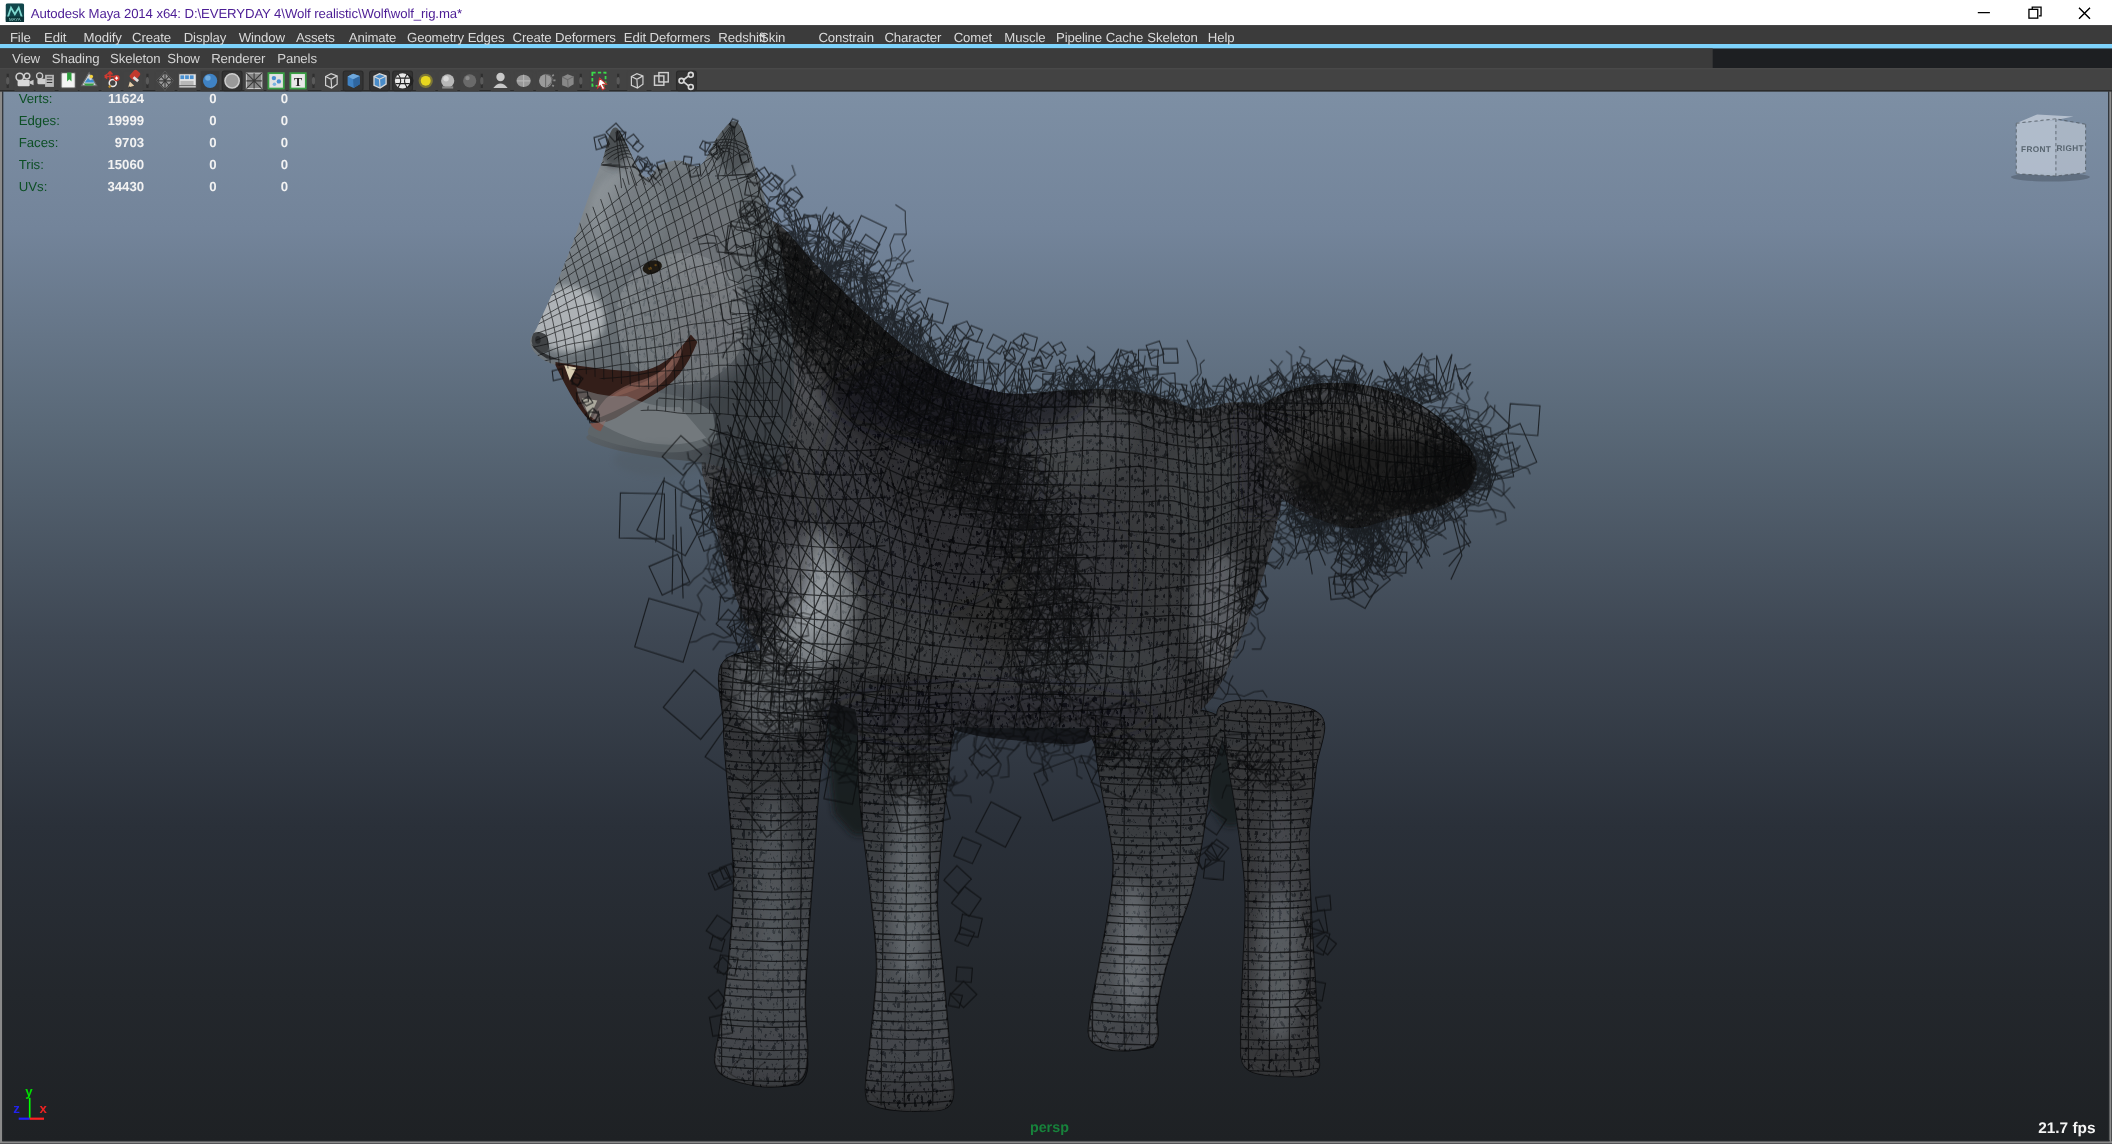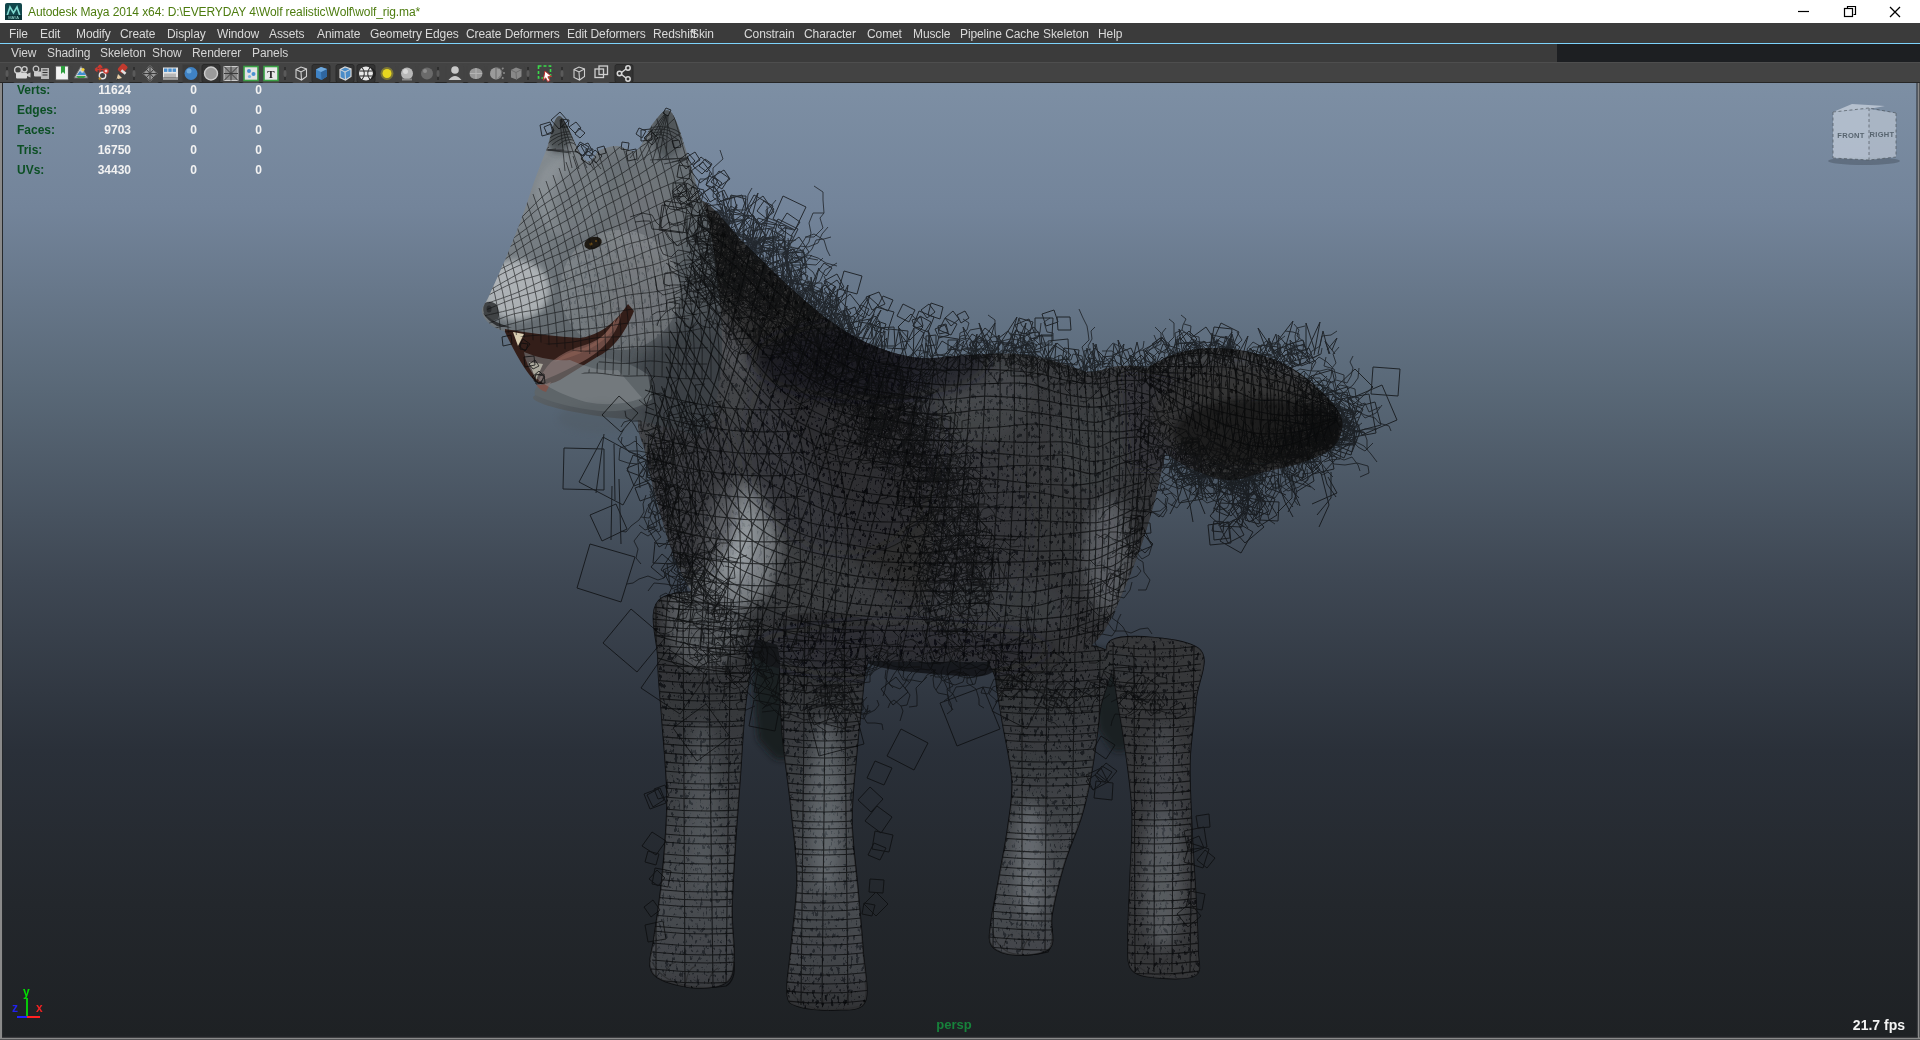--- a/index.html
+++ b/index.html
@@ -1,25 +1,25 @@
 <!DOCTYPE html>
 <html><head><meta charset="utf-8"><style>
 *{margin:0;padding:0;box-sizing:border-box}
 body{width:1920px;height:1040px;overflow:hidden;position:relative;font-family:"Liberation Sans",sans-serif;background:#1d1f22}
-.titlebar{position:absolute;left:0;top:0;width:1920px;height:23px;background:#fff;color:#4d7c0f}
+.titlebar{position:absolute;left:0;top:0;width:1920px;height:23px;background:#fff;color:#4c1d95}
 .titlebar .txt{position:absolute;left:28px;top:4.5px;font-size:12px;white-space:pre;letter-spacing:-0.1px}
 .mi{position:absolute;top:3px;left:5px;width:17px;height:17px}
 .wbtn{position:absolute;top:0;width:45px;height:23px}
-.menubar{position:absolute;left:0;top:23px;width:1920px;height:21px;background:#3b3b3b;border-bottom:1px solid #7dd3fc}
+.menubar{position:absolute;left:0;top:23px;width:1920px;height:21px;background:#3b3b3b;border-bottom:4px solid #7dd3fc}
 .menubar2{position:absolute;left:0;top:44px;width:1557px;height:18px;background:#3b3b3b}
 .toolbar{position:absolute;left:0;top:62px;width:1920px;height:21px;background:#434343;border-top:1px solid #4e4e4e;border-bottom:1px solid #262626}
 .m1 span{position:absolute;top:3.5px;font-size:12px;color:#dadada;letter-spacing:-0.1px}
 .m2 span{position:absolute;top:1.5px;font-size:12px;color:#d4d4d4;letter-spacing:-0.1px}
 svg{position:absolute;left:0;top:0}
-.hud{position:absolute;font-size:12px;font-weight:bold;color:#0c4f24}
+.hud{position:absolute;font-size:12px;font-weight:normal;color:#0c4f24}
 .hudv{position:absolute;font-size:12px;font-weight:bold;color:#f2f2f2;text-align:right;width:60px}
 </style></head><body>
 <svg width="1920" height="1040" viewBox="0 0 1920 1040">
 <defs>
 <linearGradient id="bg" x1="0" y1="84" x2="0" y2="1037" gradientUnits="userSpaceOnUse">
 <stop offset="0" stop-color="#7d8fa4"></stop>
         <stop offset="0.13" stop-color="#73849a"></stop>
 <stop offset="0.32" stop-color="#596877"></stop>
         <stop offset="0.52" stop-color="#3e4753"></stop>
 <stop offset="0.7" stop-color="#2a3039"></stop>
@@ -2709,19 +2709,19 @@
 <div class="hudv" style="left:202px;top:83px">0</div>
 <div class="hud" style="left:17px;top:103px">Edges:</div>
 <div class="hudv" style="left:71px;top:103px">19999</div>
 <div class="hudv" style="left:137px;top:103px">0</div>
 <div class="hudv" style="left:202px;top:103px">0</div>
 <div class="hud" style="left:17px;top:123px">Faces:</div>
 <div class="hudv" style="left:71px;top:123px">9703</div>
 <div class="hudv" style="left:137px;top:123px">0</div>
 <div class="hudv" style="left:202px;top:123px">0</div>
 <div class="hud" style="left:17px;top:143px">Tris:</div>
-<div class="hudv" style="left:71px;top:143px">16750</div>
+<div class="hudv" style="left:71px;top:143px">15060</div>
 <div class="hudv" style="left:137px;top:143px">0</div>
 <div class="hudv" style="left:202px;top:143px">0</div>
 <div class="hud" style="left:17px;top:163px">UVs:</div>
 <div class="hudv" style="left:71px;top:163px">34430</div>
 <div class="hudv" style="left:137px;top:163px">0</div>
 <div class="hudv" style="left:202px;top:163px">0</div>
 
 </body></html>

